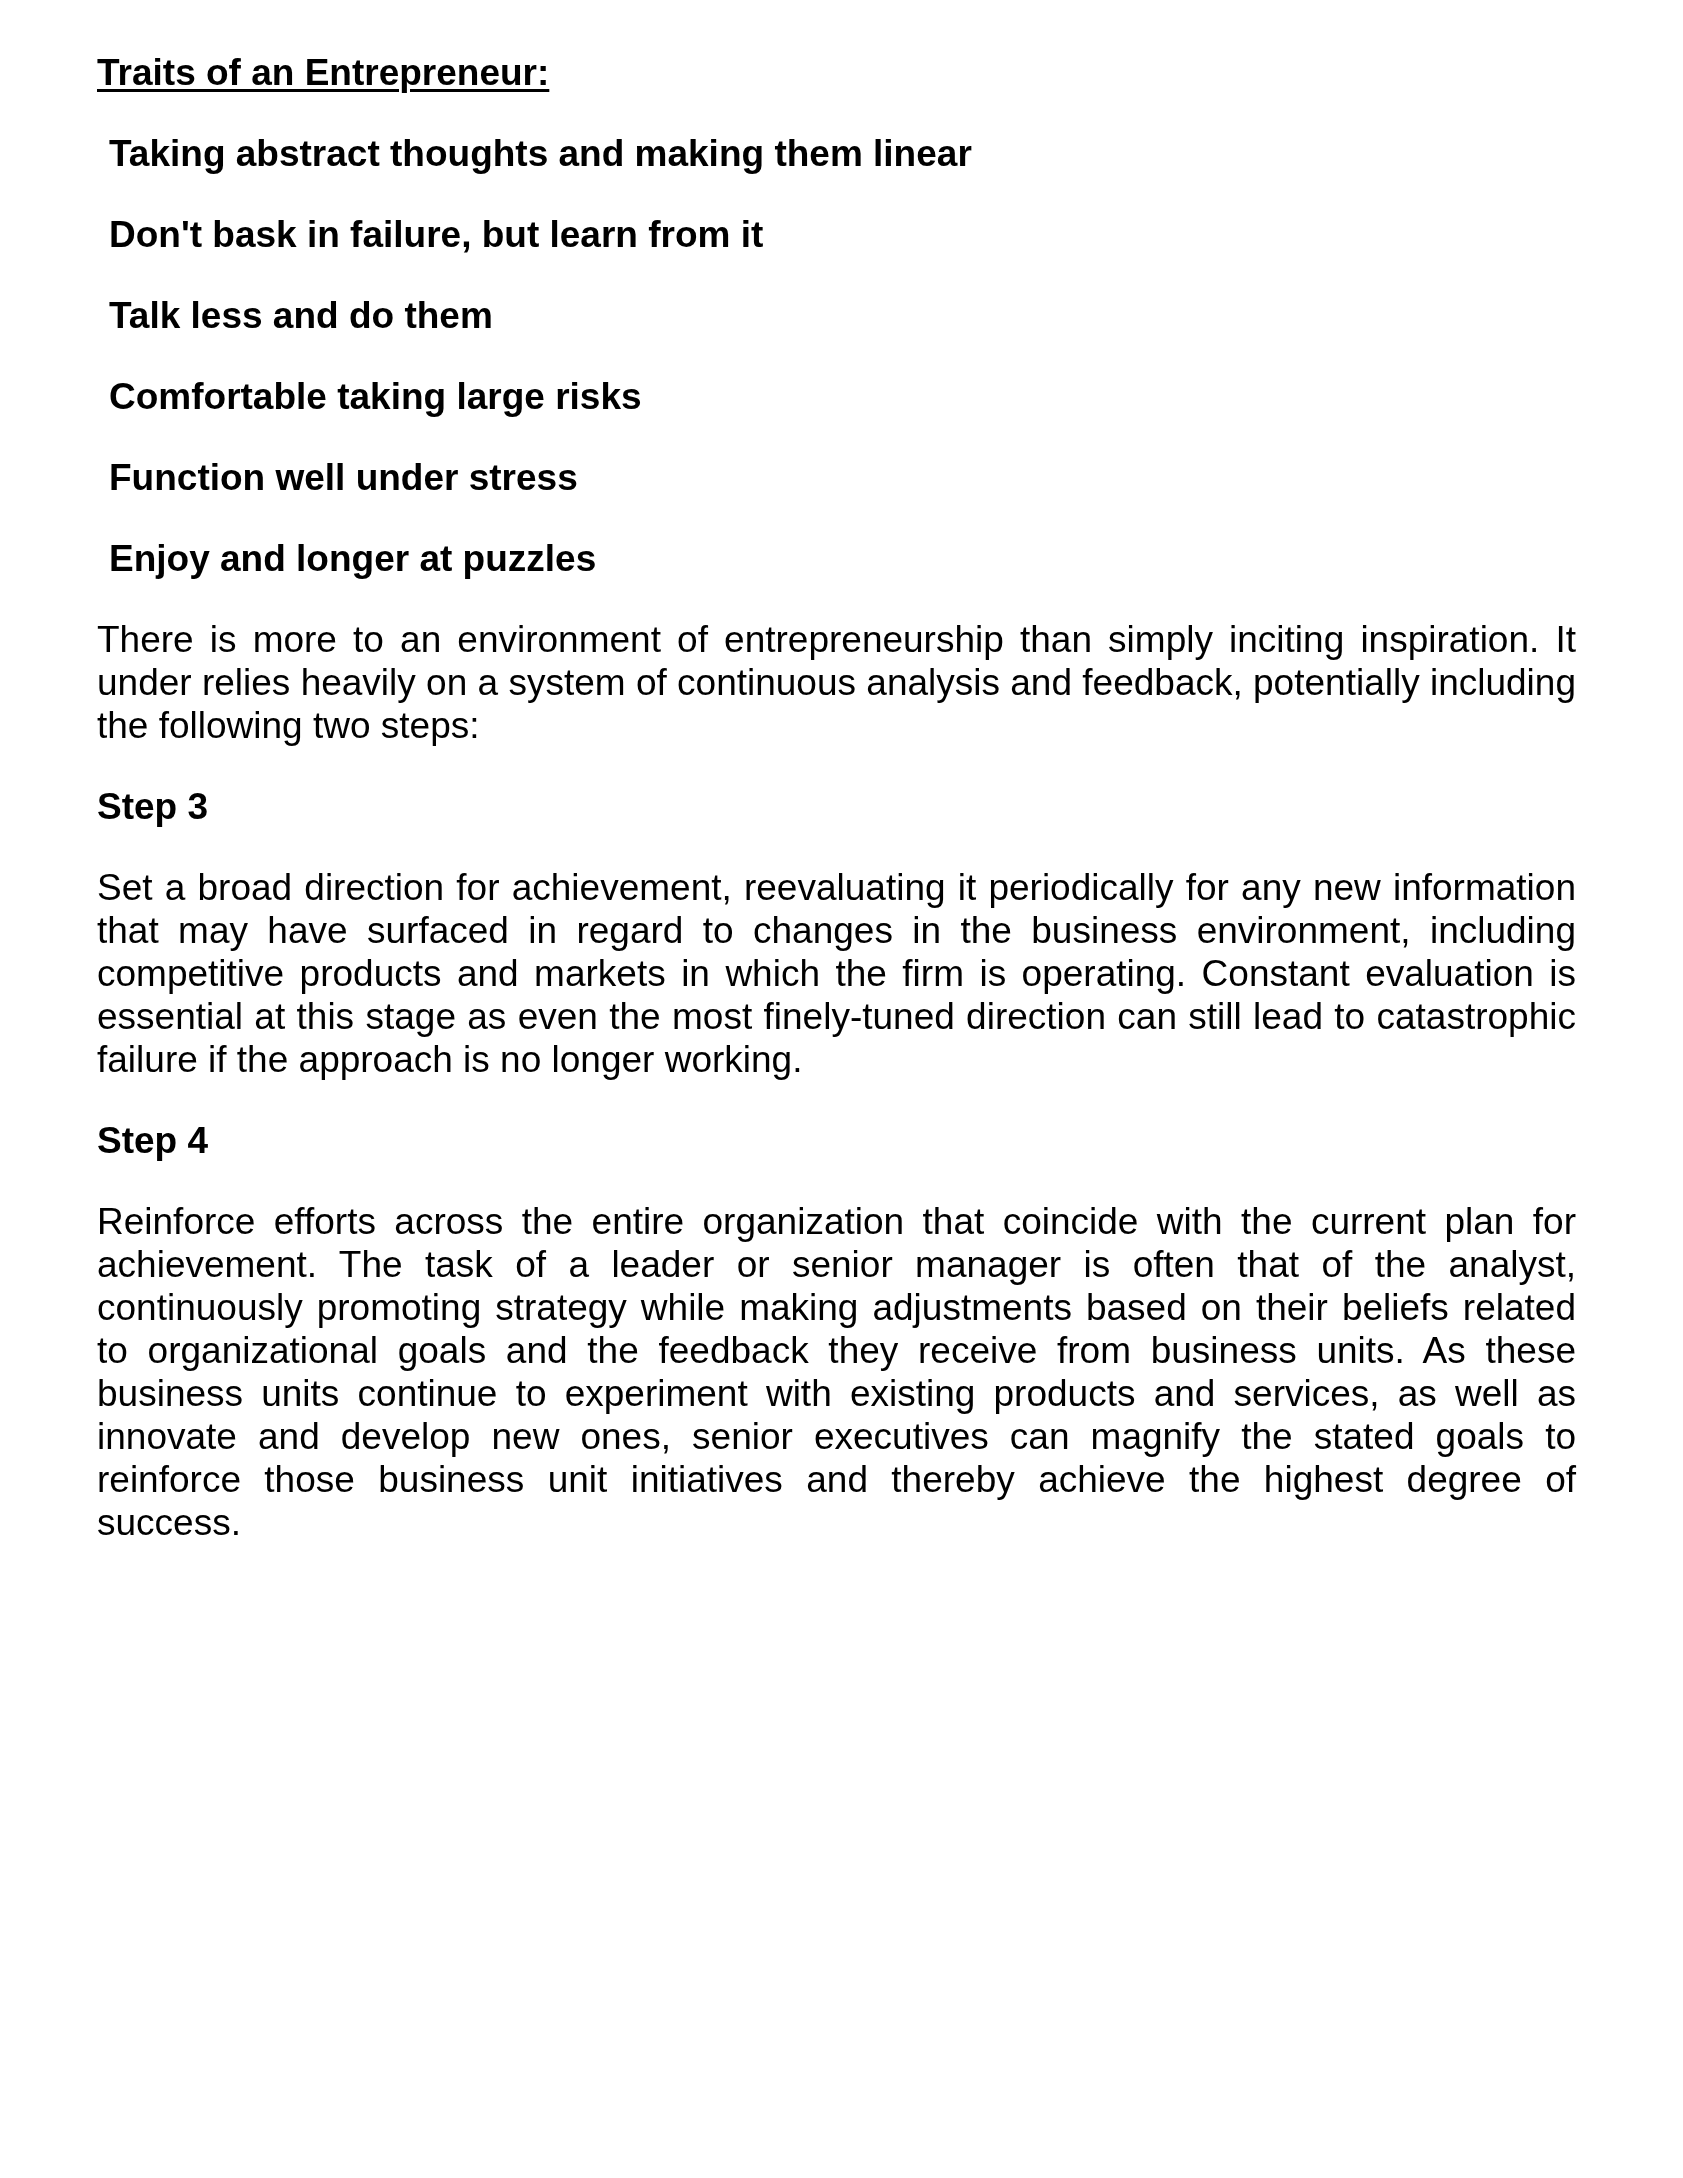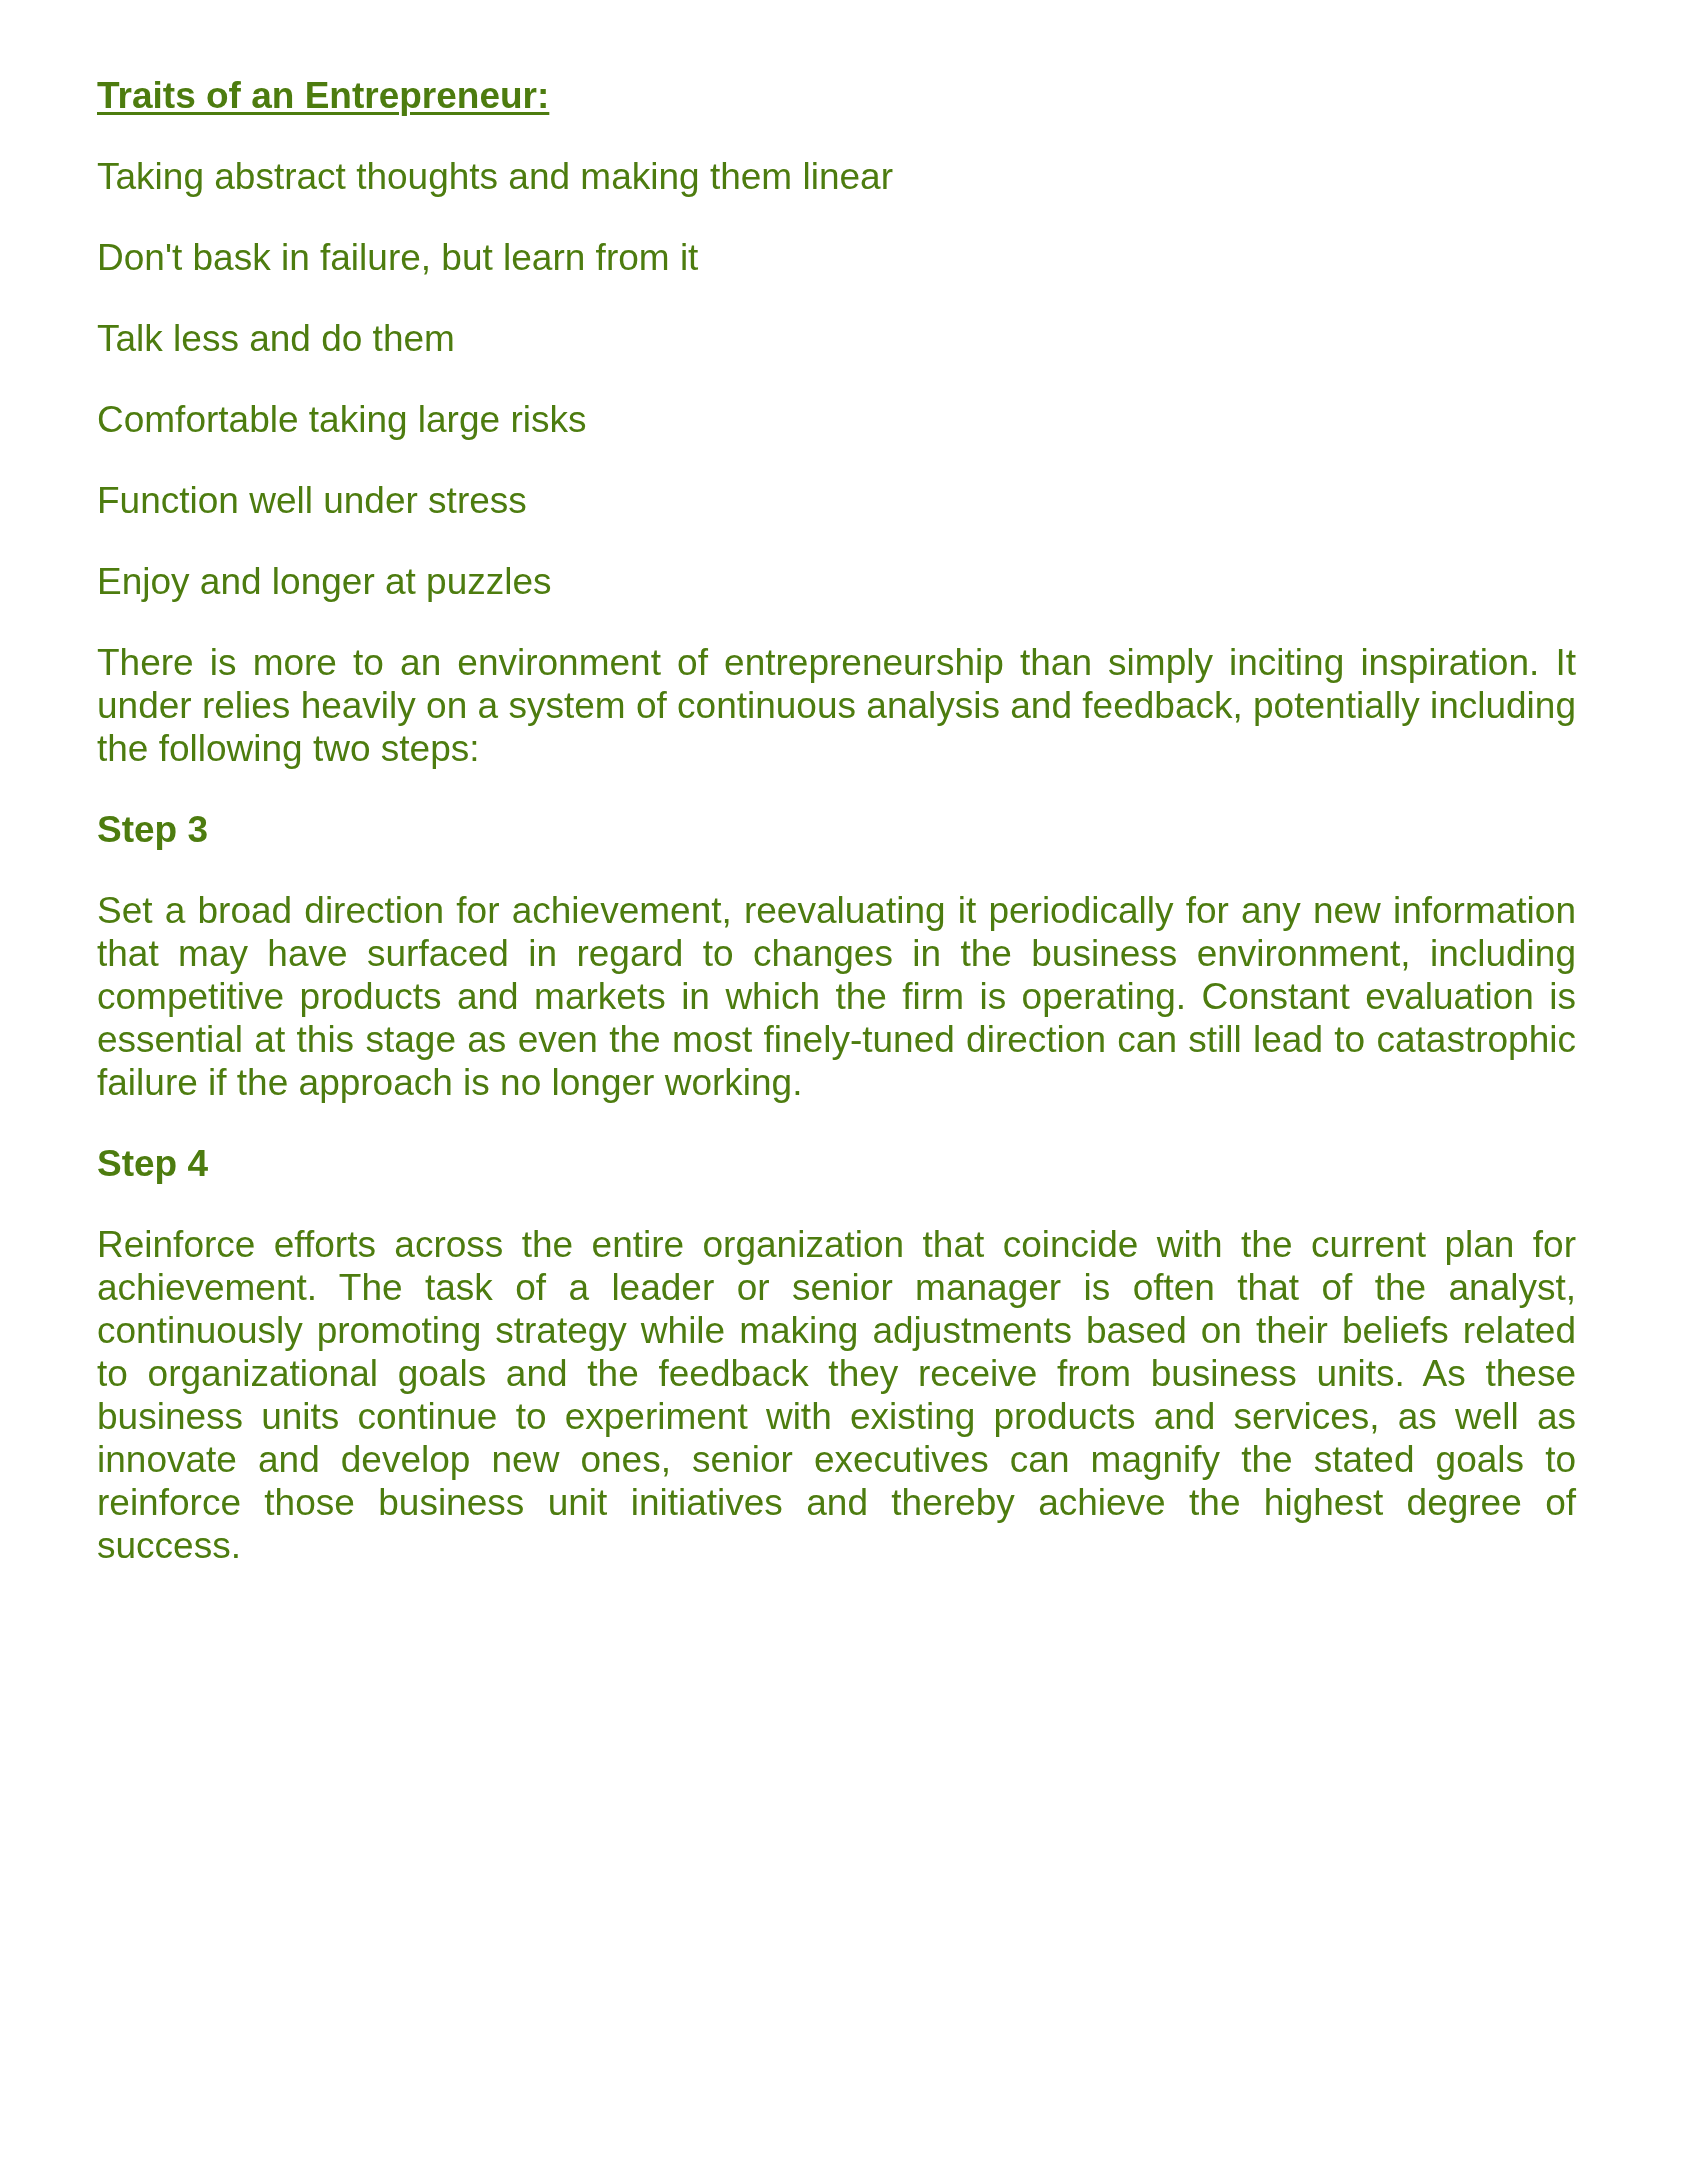--- a/index.html
+++ b/index.html
@@ -9,47 +9,48 @@
     }
     body {
       width: 1683px;
       height: 2178px;
       position: relative;
       overflow: hidden;
     }
     .page {
       position: absolute;
       left: 97px;
-      top: 74px;
+      top: 51px;
       width: 1479px;
       font-family: "Liberation Sans", sans-serif;
       font-size: 37px;
       line-height: 43px;
-      color: #4d7c0f;
+      color: #000000;
     }
     .block {
       margin: 0 0 38px 0;
     }
     .title {
       font-weight: bold;
       text-decoration: underline;
       text-decoration-thickness: 3px;
       text-underline-offset: 4px;
     }
     .heading {
       font-weight: bold;
     }
     .para {
       text-align: justify;
       text-align-last: left;
     }
     ul.traits {
       list-style: none;
-      margin: 0;
+      margin: 12px;
       padding: 0;
+      font-weight: bold;
     }
     ul.traits li {
       margin: 0 0 38px 0;
     }
   </style>
 </head>
 <body>
 
 <div class="page">
   <div class="block title">Traits of an Entrepreneur:</div>

